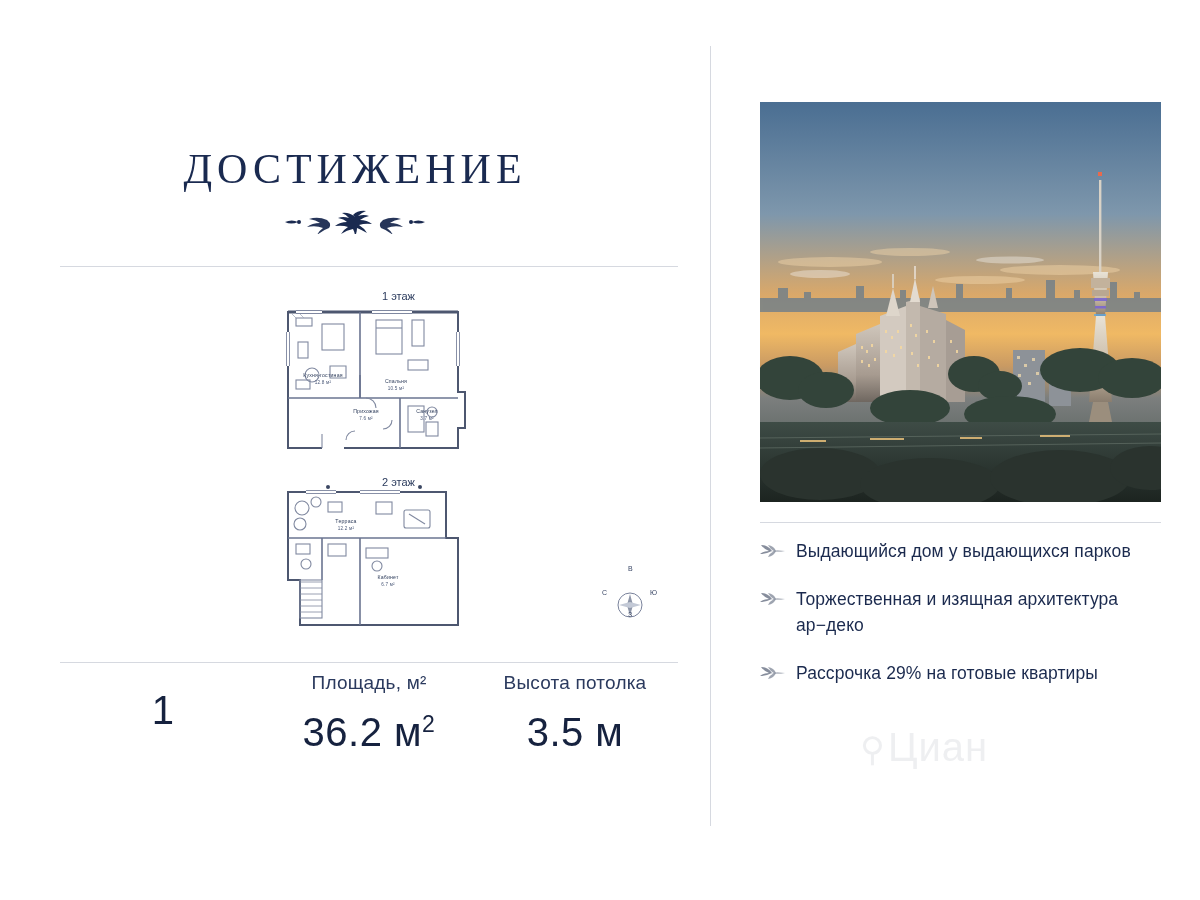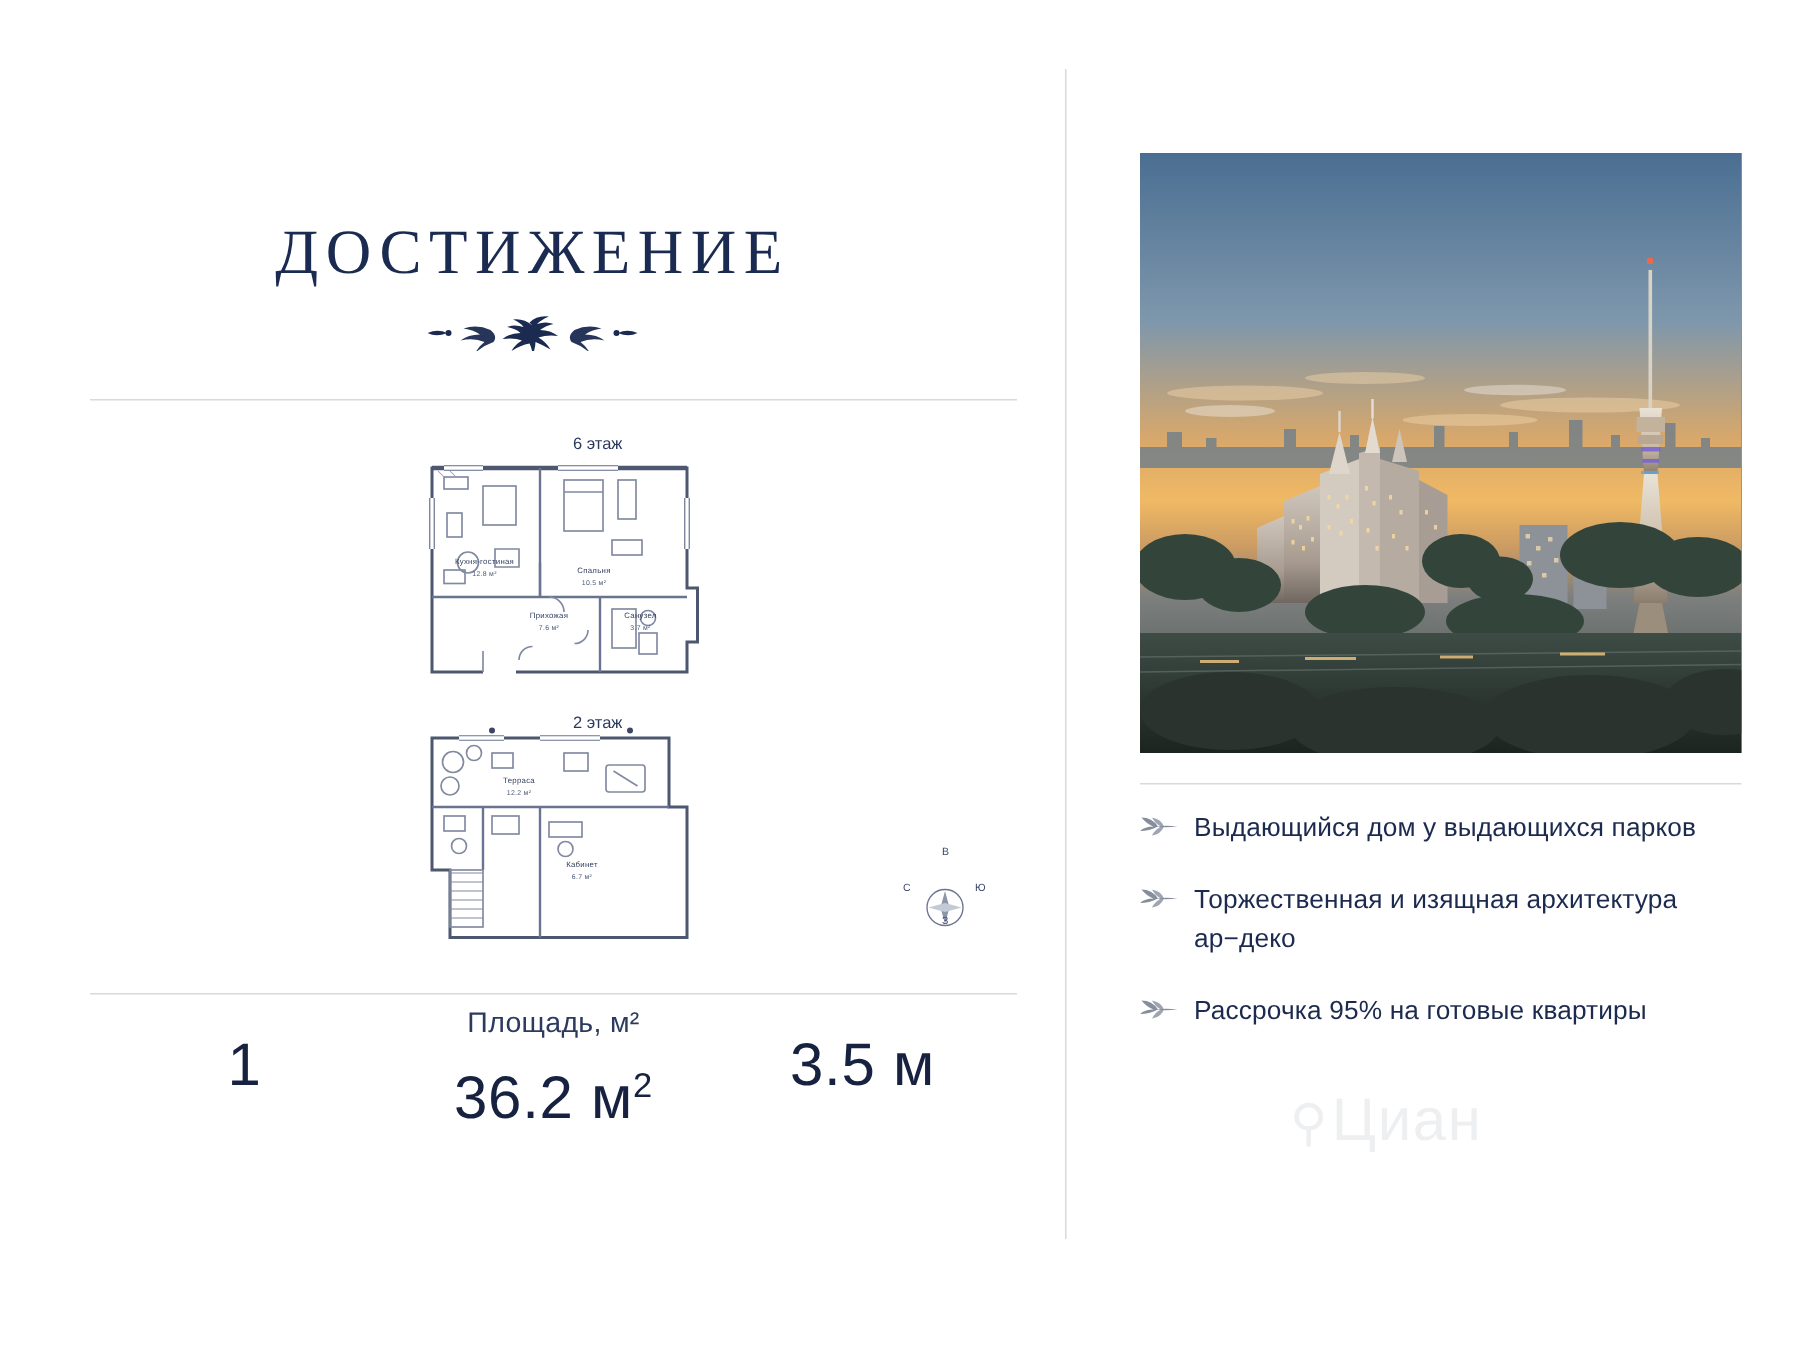--- a/index.html
+++ b/index.html
@@ -249,21 +249,21 @@
           <path d="M30 14 q7 -3 13 0 q-7 3 -13 0z"></path>
           <path d="M170 14 q-7 -3 -13 0 q7 3 13 0z"></path>
         </g>
       </svg>
     </div>
 
     <div class="divider-top"></div>
 
     <div class="plan-wrap">
 
-      <div class="floor-label fl1">6 этаж</div>
+      <div class="floor-label fl1">1 этаж</div>
       <div class="floor-label fl2">2 этаж</div>
 
       <svg width="618" height="370" viewBox="0 0 618 370">
         <g stroke="#5a6580" fill="none" stroke-width="1.1">
 
           <path d="M228 32 L228 168 L398 168 L398 148 L405 148 L405 112 L398 112 L398 32 Z" fill="#ffffff" stroke="#4d5770" stroke-width="2"></path>
 
           <path d="M228 32 L398 32" stroke="#4d5770" stroke-width="3"></path>
 
           <path d="M300 32 L300 118" stroke="#6a7490" stroke-width="1.6"></path>
@@ -394,20 +394,21 @@
 
     <div class="stats">
       <div class="stat">
         <div class="stat-value"><span>1</span></div>
       </div>
       <div class="stat">
         <div class="stat-label">Площадь, м²</div>
         <div class="stat-value"><span>36.2 м</span><sup>2</sup></div>
       </div>
       <div class="stat">
+        <div class="stat-label">Высота потолка</div>
         <div class="stat-value"><span>3.5 м</span></div>
       </div>
     </div>
   </div>
 
   <div class="vsep"></div>
 
   <div class="right">
 
     <div class="photo">
@@ -606,21 +607,21 @@
         <div class="feature-icon">
           <svg width="26" height="14" viewBox="0 0 26 14">
             <g fill="#868d9c">
               <path d="M25 7 q-8 -1 -14 0 q6 1 14 0z"></path>
               <path d="M12 7 q-4 -6 -11 -6 q3 4 8 6 q-6 0 -9 3 q6 0 12 -3z"></path>
               <path d="M16 7 q-2 -5 -8 -6 q2 4 6 6z" opacity="0.8"></path>
               <path d="M16 7 q-2 5 -8 6 q2 -4 6 -6z" opacity="0.8"></path>
             </g>
           </svg>
         </div>
-        <div class="feature-text">Рассрочка 95% на готовые квартиры</div>
+        <div class="feature-text">Рассрочка 29% на готовые квартиры</div>
       </div>
     </div>
 
   </div>
 
   <div class="watermark">
     <span class="wm-pin">⚲</span><span>Циан</span>
   </div>
 
 </div>

